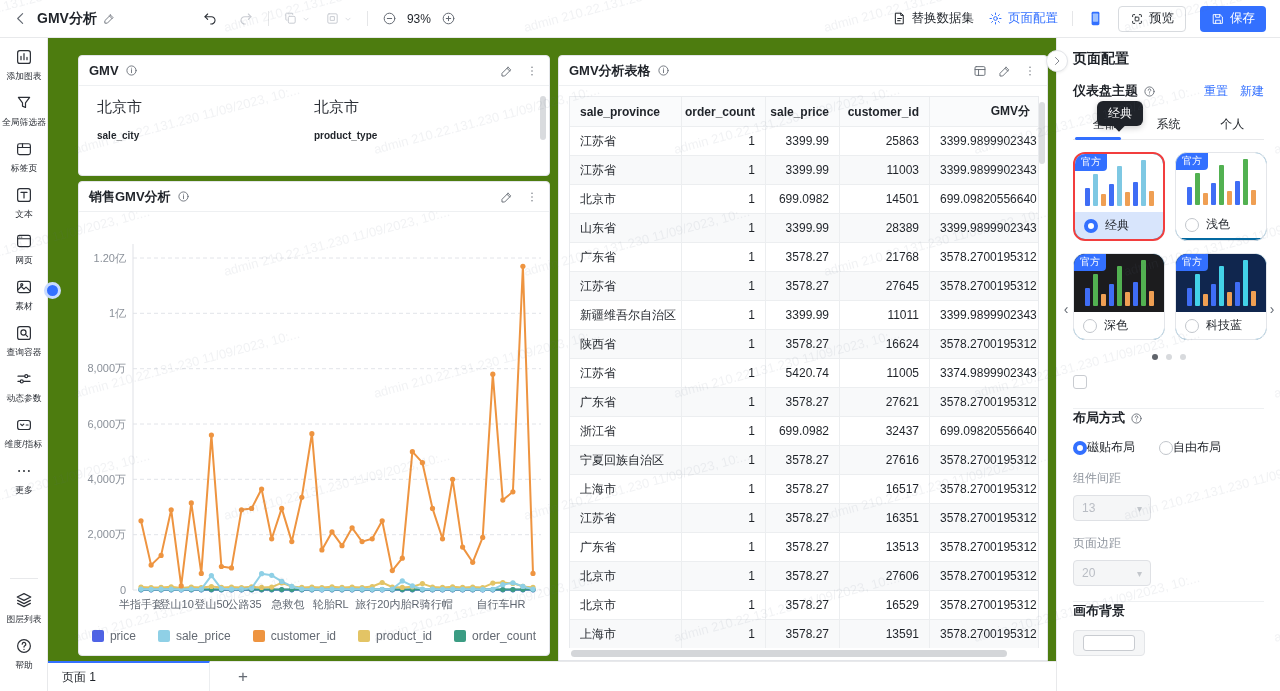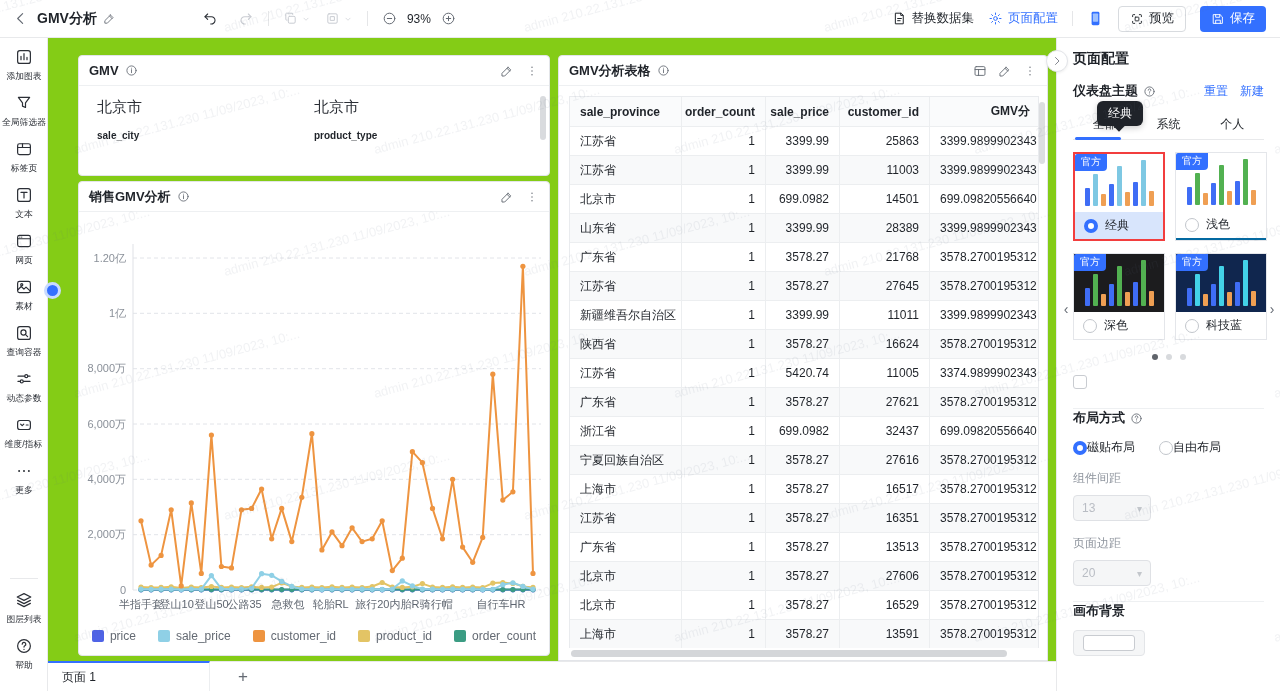--- a/index.html
+++ b/index.html
@@ -33,21 +33,21 @@
   padding:10px 0 8px; z-index:20; }
 .sb-item { display:flex; flex-direction:column; align-items:center; gap:3px; margin-bottom:11px;
   cursor:pointer; position:relative; color:#2b2f36; }
 .sb-label { font-size:10px; white-space:nowrap; transform:scale(.88); color:#2b2f36; }
 .sb-dot { position:absolute; right:-12px; top:4px; width:11px; height:11px; border-radius:50%;
   background:#3370ff; border:3px solid #c9dbff; box-sizing:content-box; z-index:5; }
 .sb-bottom { margin-top:auto; display:flex; flex-direction:column; align-items:center; width:100%; }
 .sb-divider { width:28px; border-top:1px solid #e8e9eb; margin-bottom:12px; }
 
 
-#canvas { position:absolute; left:48px; top:38px; width:1008px; bottom:30px; background:#84cc16; overflow:hidden; }
+#canvas { position:absolute; left:48px; top:38px; width:1008px; bottom:30px; background:#4d7c0f; overflow:hidden; }
 .card { position:absolute; background:#fff; border:1px solid #e3e5e9; border-radius:4px; }
 .card-header { height:30px; display:flex; align-items:center; padding:0 10px; border-bottom:1px solid #eef0f2; }
 .card-title { font-size:13px; font-weight:700; color:#1f2329; }
 .card-actions { margin-left:auto; display:flex; align-items:center; gap:11px; color:#646a73; }
 #gmv-card { left:30px; top:17px; width:472px; height:121px; }
 .gmv-body { display:flex; padding:12px 18px 0; }
 .metric-col { width:50%; }
 .metric-value { font-size:15px; color:#2b2f36; margin-bottom:13px; }
 .metric-label { font-size:10px; font-weight:700; color:#1f2329; }
 .vthumb { position:absolute; right:3px; top:40px; width:6px; height:44px; border-radius:3px; background:#d9dbde; }
@@ -82,21 +82,21 @@
 .sec-links { margin-left:auto; display:flex; gap:12px; font-size:12px; color:#3370ff; }
 .sec-links span { cursor:pointer; }
 .tabs { position:relative; display:flex; height:30px; margin-top:10px; border-bottom:1px solid #e8e9eb; }
 .tab { flex:1; display:flex; align-items:center; justify-content:center; font-size:12px; cursor:pointer; color:#1f2329; }
 .tab-underline { position:absolute; left:2px; bottom:-1px; width:46px; height:3px; background:#3370ff; border-radius:2px; }
 .tooltip { position:absolute; left:24px; top:-9px; background:#1f2329; color:#fff; font-size:12px;
   padding:4px 11px; border-radius:6px; z-index:6; box-shadow:0 2px 6px rgba(0,0,0,.2); white-space:nowrap; }
 .tooltip::after { content:""; position:absolute; left:18px; bottom:-4px; width:8px; height:8px;
   background:#1f2329; transform:rotate(45deg); }
 #theme-grid { position:relative; display:grid; grid-template-columns:92px 92px; gap:12px 10px; margin-top:12px; }
-.theme-card { position:relative; border:1px solid #e4e6ea; border-radius:0; overflow:hidden;
+.theme-card { position:relative; border:1px solid #e4e6ea; border-radius:12px; overflow:hidden;
   background:#0369a1; cursor:pointer; }
 .theme-card.selected { border:2px solid #f23e3e; }
 .theme-badge { position:absolute; top:0; left:0; background:#3370ff; color:#fff; font-size:10px;
   padding:1px 6px 2px; border-radius:2px 0 4px 0; z-index:2; }
 .theme-preview { height:58px; display:flex; align-items:flex-end; justify-content:center; gap:3px; padding:6px 8px; }
 .theme-preview span { width:5px; border-radius:1px; flex:none; }
 .theme-label { height:27px; display:flex; align-items:center; gap:7px; padding:0 9px; font-size:12px; background:#fff; }
 .theme-label.active { background:#d8e5fc; }
 .radio { width:14px; height:14px; border-radius:50%; border:1px solid #c2c6cc; background:#fff; flex:none; cursor:pointer; }
 .radio.checked { border:4.5px solid #3370ff; }

